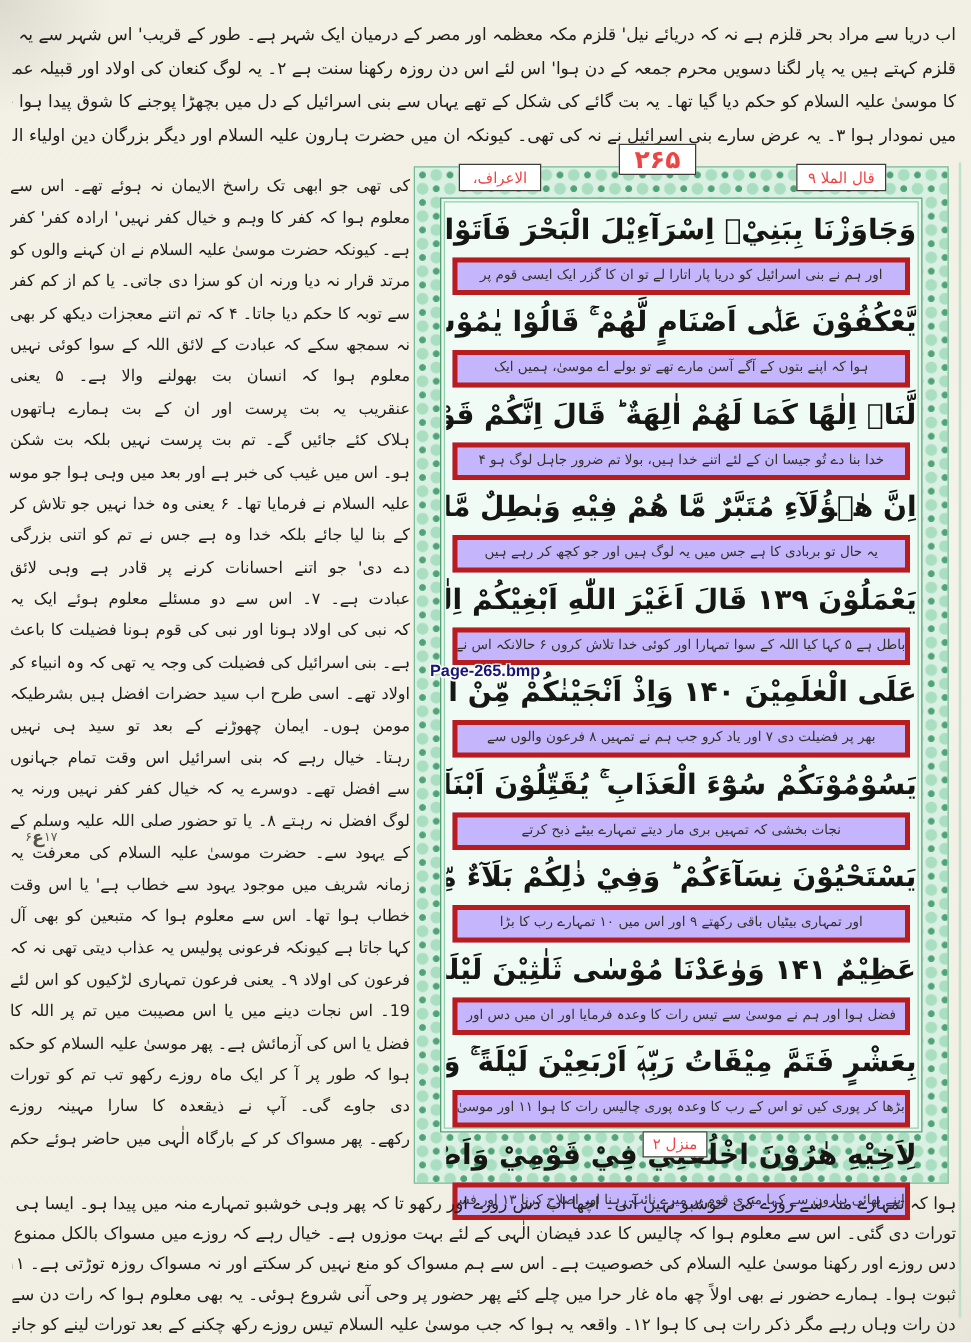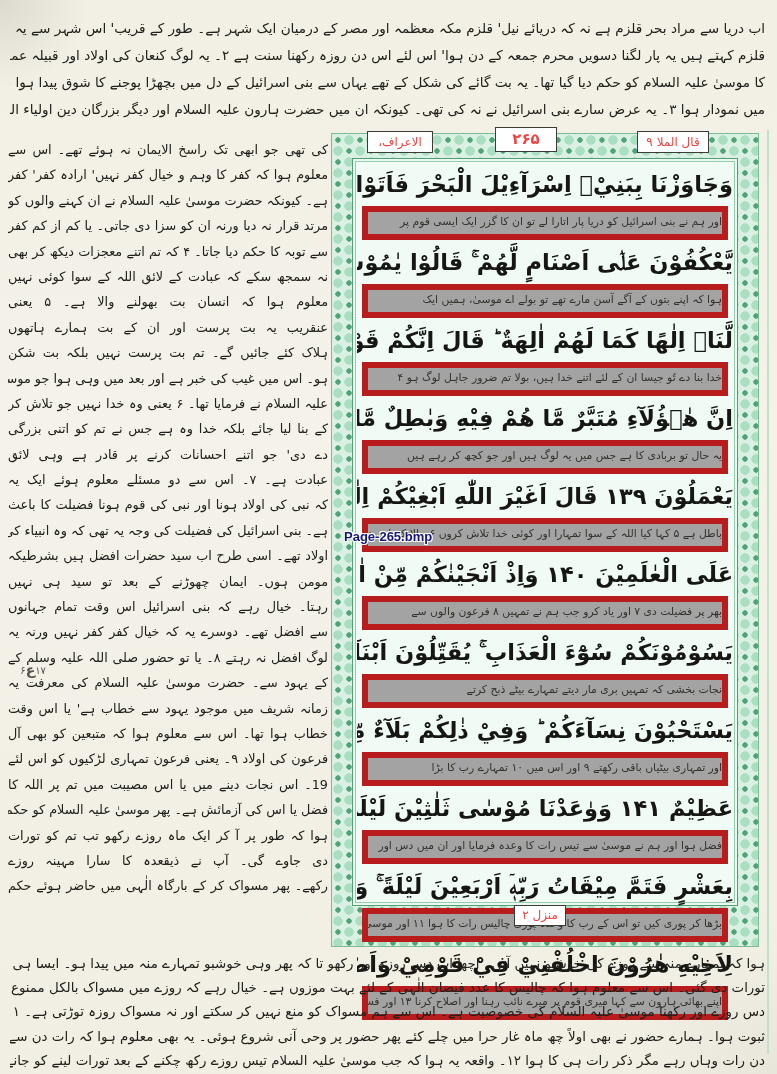--- a/index.html
+++ b/index.html
@@ -34,28 +34,28 @@
           radial-gradient(circle at 6px 17px, #a9dec0 4.4px, transparent 5px),
           #d9f0e2;
         background-size:22px 22px;}
   .qbox-inner{position:absolute;left:20px;right:20px;top:24px;bottom:40px;
         background:#f1fbf5;border:1px solid #549e76;
         box-shadow:inset 0 0 0 2px #eaf8f0, inset 0 0 0 3px #94ceac;}
   .rows{position:absolute;left:4px;right:4px;top:3px;bottom:3px;display:flex;
         flex-direction:column;justify-content:space-between;}
   .ayah{height:44px;line-height:44px;font-size:22.5px;font-weight:bold;color:#161613;
         text-align:center;white-space:nowrap;overflow:hidden;direction:rtl;}
-  .tarjuma{height:22px;line-height:20px;font-size:10.8px;color:#33332c;background:#a3a3a3;
-        border:6px solid #b91c1c;margin:0 5px;text-align:right;white-space:nowrap;
+  .tarjuma{height:22px;line-height:20px;font-size:10.8px;color:#33332c;background:#c4b5fd;
+        border:4px solid #b91c1c;margin:0 5px;text-align:center;white-space:nowrap;
         overflow:hidden;direction:rtl;}
   
   .lbl{position:absolute;background:#ffffff;border:1px solid #3c3c36;color:#ef4444;
         text-align:center;white-space:nowrap;overflow:hidden;z-index:5;}
   .lbl-surah{left:367px;top:131px;width:64px;height:20px;line-height:20px;font-size:12px;}
-  .lbl-page {left:495px;top:127px;width:60px;height:23px;line-height:23px;font-size:15px;font-weight:bold;}
+  .lbl-page {left:495px;top:115px;width:60px;height:23px;line-height:23px;font-size:20px;font-weight:bold;}
   .lbl-juz  {left:637px;top:131px;width:70px;height:20px;line-height:20px;font-size:12px;}
   .lbl-manzil{left:514px;top:905px;width:50px;height:19px;line-height:19px;font-size:12px;}
   
   .tooltip{position:absolute;left:344px;top:529px;z-index:9;direction:ltr;
         font-family:"Liberation Sans",sans-serif;font-size:13px;font-weight:bold;
         color:#15157a;
         text-shadow:-1px -1px 0 #fdfdf6,1px -1px 0 #fdfdf6,-1px 1px 0 #fdfdf6,1px 1px 0 #fdfdf6;}
   
   .edge-rule{position:absolute;left:767px;top:130px;bottom:20px;width:2px;
         background:#b7dec6;opacity:.85;}
@@ -92,20 +92,21 @@
       <div class="lline">کہ نبی کی اولاد ہونا اور نبی کی قوم ہونا فضیلت کا باعث</div>
       <div class="lline">ہے۔ بنی اسرائیل کی فضیلت کی وجہ یہ تھی کہ وہ انبیاء کی</div>
       <div class="lline">اولاد تھے۔ اسی طرح اب سید حضرات افضل ہیں بشرطیکہ</div>
       <div class="lline">مومن ہوں۔ ایمان چھوڑنے کے بعد تو سید ہی نہیں</div>
       <div class="lline">رہتا۔ خیال رہے کہ بنی اسرائیل اس وقت تمام جہانوں</div>
       <div class="lline">سے افضل تھے۔ دوسرے یہ کہ خیال کفر کفر نہیں ورنہ یہ</div>
       <div class="lline">لوگ افضل نہ رہتے ۸۔ یا تو حضور صلی اللہ علیہ وسلم کے</div>
       <div class="lline">کے یہود سے۔ حضرت موسیٰ علیہ السلام کی معرفت یہ</div>
       <div class="lline">زمانہ شریف میں موجود یہود سے خطاب ہے' یا اس وقت</div>
       <div class="lline">خطاب ہوا تھا۔ اس سے معلوم ہوا کہ متبعین کو بھی آل</div>
+      <div class="lline">کہا جاتا ہے کیونکہ فرعونی پولیس یہ عذاب دیتی تھی نہ کہ</div>
       <div class="lline">فرعون کی اولاد ۹۔ یعنی فرعون تمہاری لڑکیوں کو اس لئے</div>
       <div class="lline">19۔ اس نجات دینے میں یا اس مصیبت میں تم پر اللہ کا</div>
       <div class="lline">فضل یا اس کی آزمائش ہے۔ پھر موسیٰ علیہ السلام کو حکم</div>
       <div class="lline">ہوا کہ طور پر آ کر ایک ماہ روزے رکھو تب تم کو تورات</div>
       <div class="lline">دی جاوے گی۔ آپ نے ذیقعدہ کا سارا مہینہ روزے</div>
       <div class="lline">رکھے۔ پھر مسواک کر کے بارگاہ الٰہی میں حاضر ہوئے حکم</div>
     </div>
 
   <div class="margin-mark">
     <span>۱۷</span>

